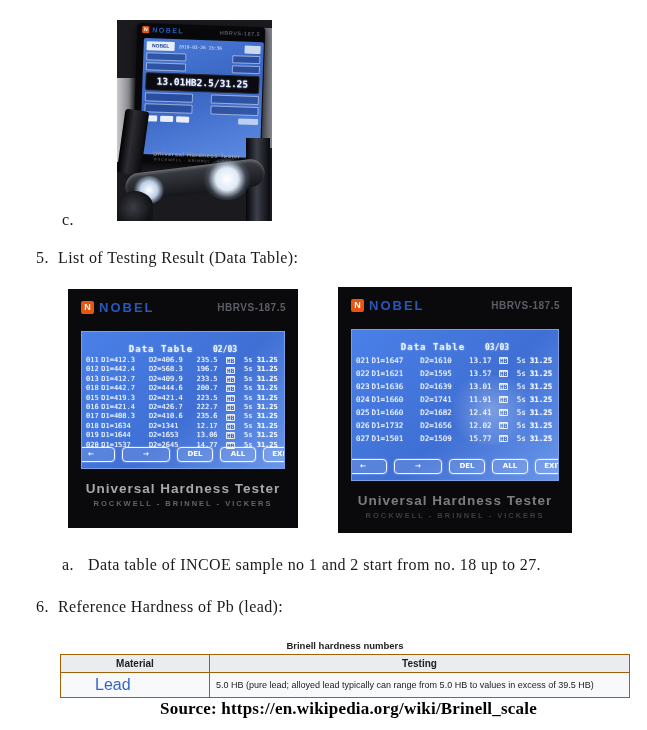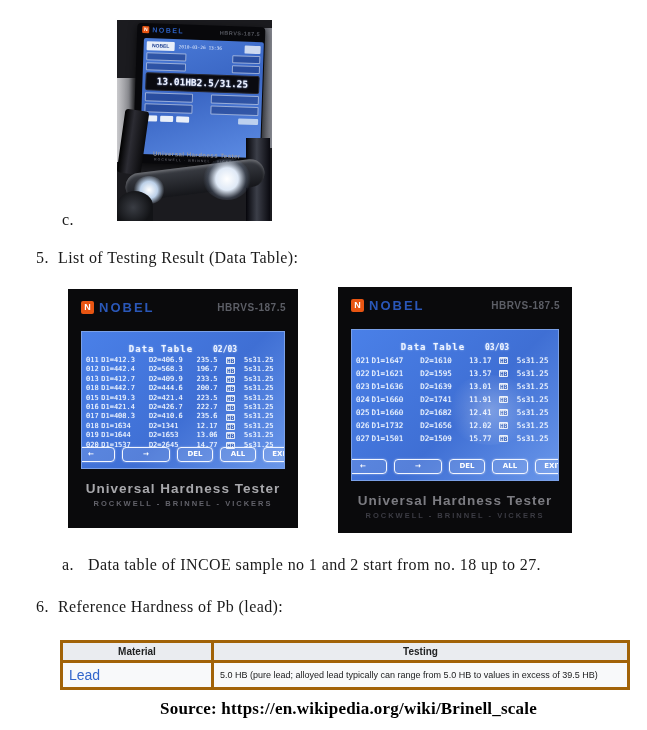--- a/index.html
+++ b/index.html
@@ -83,21 +83,21 @@
   .dt-rows{padding:2px 2px 0 4px;}
   .dt-row{display:flex;align-items:center;color:#f2f7ff;white-space:nowrap;
           font-family:"DejaVu Sans Mono",monospace;text-shadow:0 0 1px rgba(220,235,255,.7);}
   .p1 .dt-row{font-size:7px;line-height:9.4px;}
   .p2 .dt-row{font-size:7.5px;line-height:13px;}
   .c-no{width:16px;}
   .c-d1{width:50px;}
   .c-d2{width:50px;}
   .c-hb{width:30px;text-align:left;}
   .c-t{width:18px;text-align:right;}
-  .c-load{width:31px;text-align:left;}
+  .c-load{width:31px;text-align:center;font-weight:bold;}
   .hb-badge{background:#e9eff9;color:#2a57b8;font:bold 6px/7px "DejaVu Sans Mono",monospace;
             padding:0 1px;border-radius:1px;margin-left:1px;flex:none;text-shadow:none;}
   .scr-buttons{position:absolute;left:0;right:0;bottom:6px;display:flex;justify-content:center;gap:7px;}
   .scr-btn{height:13px;border:1px solid #f2f6ff;border-radius:4px;background:rgba(255,255,255,.12);
            color:#fff;font:bold 7px/12px "DejaVu Sans",sans-serif;text-align:center;padding:0 4px;
            min-width:26px;box-shadow:0 0 2px rgba(255,255,255,.55);}
   .scr-btn.arrow{min-width:38px;}
   .p-footer{position:absolute;left:0;right:0;text-align:center;}
   .p1 .p-footer{top:192px;}
   .p2 .p-footer{top:206px;}
@@ -105,25 +105,25 @@
   .p1 .pf-title{color:#a8a8ac;}
   .p2 .pf-title{color:#7c7c82;}
   .pf-sub{font:bold 7.5px "Liberation Sans",sans-serif;letter-spacing:2px;margin-top:3px;}
   .p1 .pf-sub{color:#62626a;}
   .p2 .pf-sub{color:#3c3c44;}
 
   
   .wiki{position:absolute;left:60px;top:640px;width:570px;font-family:"Liberation Sans",sans-serif;color:#202122;}
   .wiki-caption{text-align:center;font-weight:bold;font-size:9.5px;margin-bottom:3px;}
   .wiki table{width:100%;border-collapse:collapse;background:#f8f9fa;}
-  .wiki th,.wiki td{border:3px solid #a16207;}
+  .wiki th,.wiki td{border:1px solid #a16207;}
   .wiki th{background:#eaecf0;font-weight:bold;font-size:10px;padding:3px 4px;}
   .wiki th.col-mat{width:140px;}
   .wiki td{padding:3px 6px;}
-  .wiki td.mat a{color:#3366cc;text-decoration:none;font-size:14px;}
+  .wiki td.mat a{color:#3366cc;text-decoration:none;font-size:16px;margin-left:28px;}
   .wiki td.hard{font-size:9px;}
 
   
   .source{position:absolute;left:50px;right:0;top:699px;text-align:center;
           font-weight:bold;font-size:17px;letter-spacing:.2px;color:#000;}
 </style>
 </head>
 <body>
 
 <figure class="photo">
@@ -402,20 +402,21 @@
   <span class="marker">a.</span>
   <span>Data table of INCOE sample no 1 and 2 start from no. 18 up to 27.</span>
 </div>
 
 <div class="docline item-6">
   <span class="marker">6.</span>
   <span>Reference Hardness of Pb (lead):</span>
 </div>
 
 <div class="wiki">
+  <div class="wiki-caption">Brinell hardness numbers</div>
   <table>
     <thead>
       <tr>
         <th class="col-mat">Material</th>
         <th>Testing</th>
       </tr>
     </thead>
     <tbody>
       <tr>
         <td class="mat"><a href="#">Lead</a></td>

